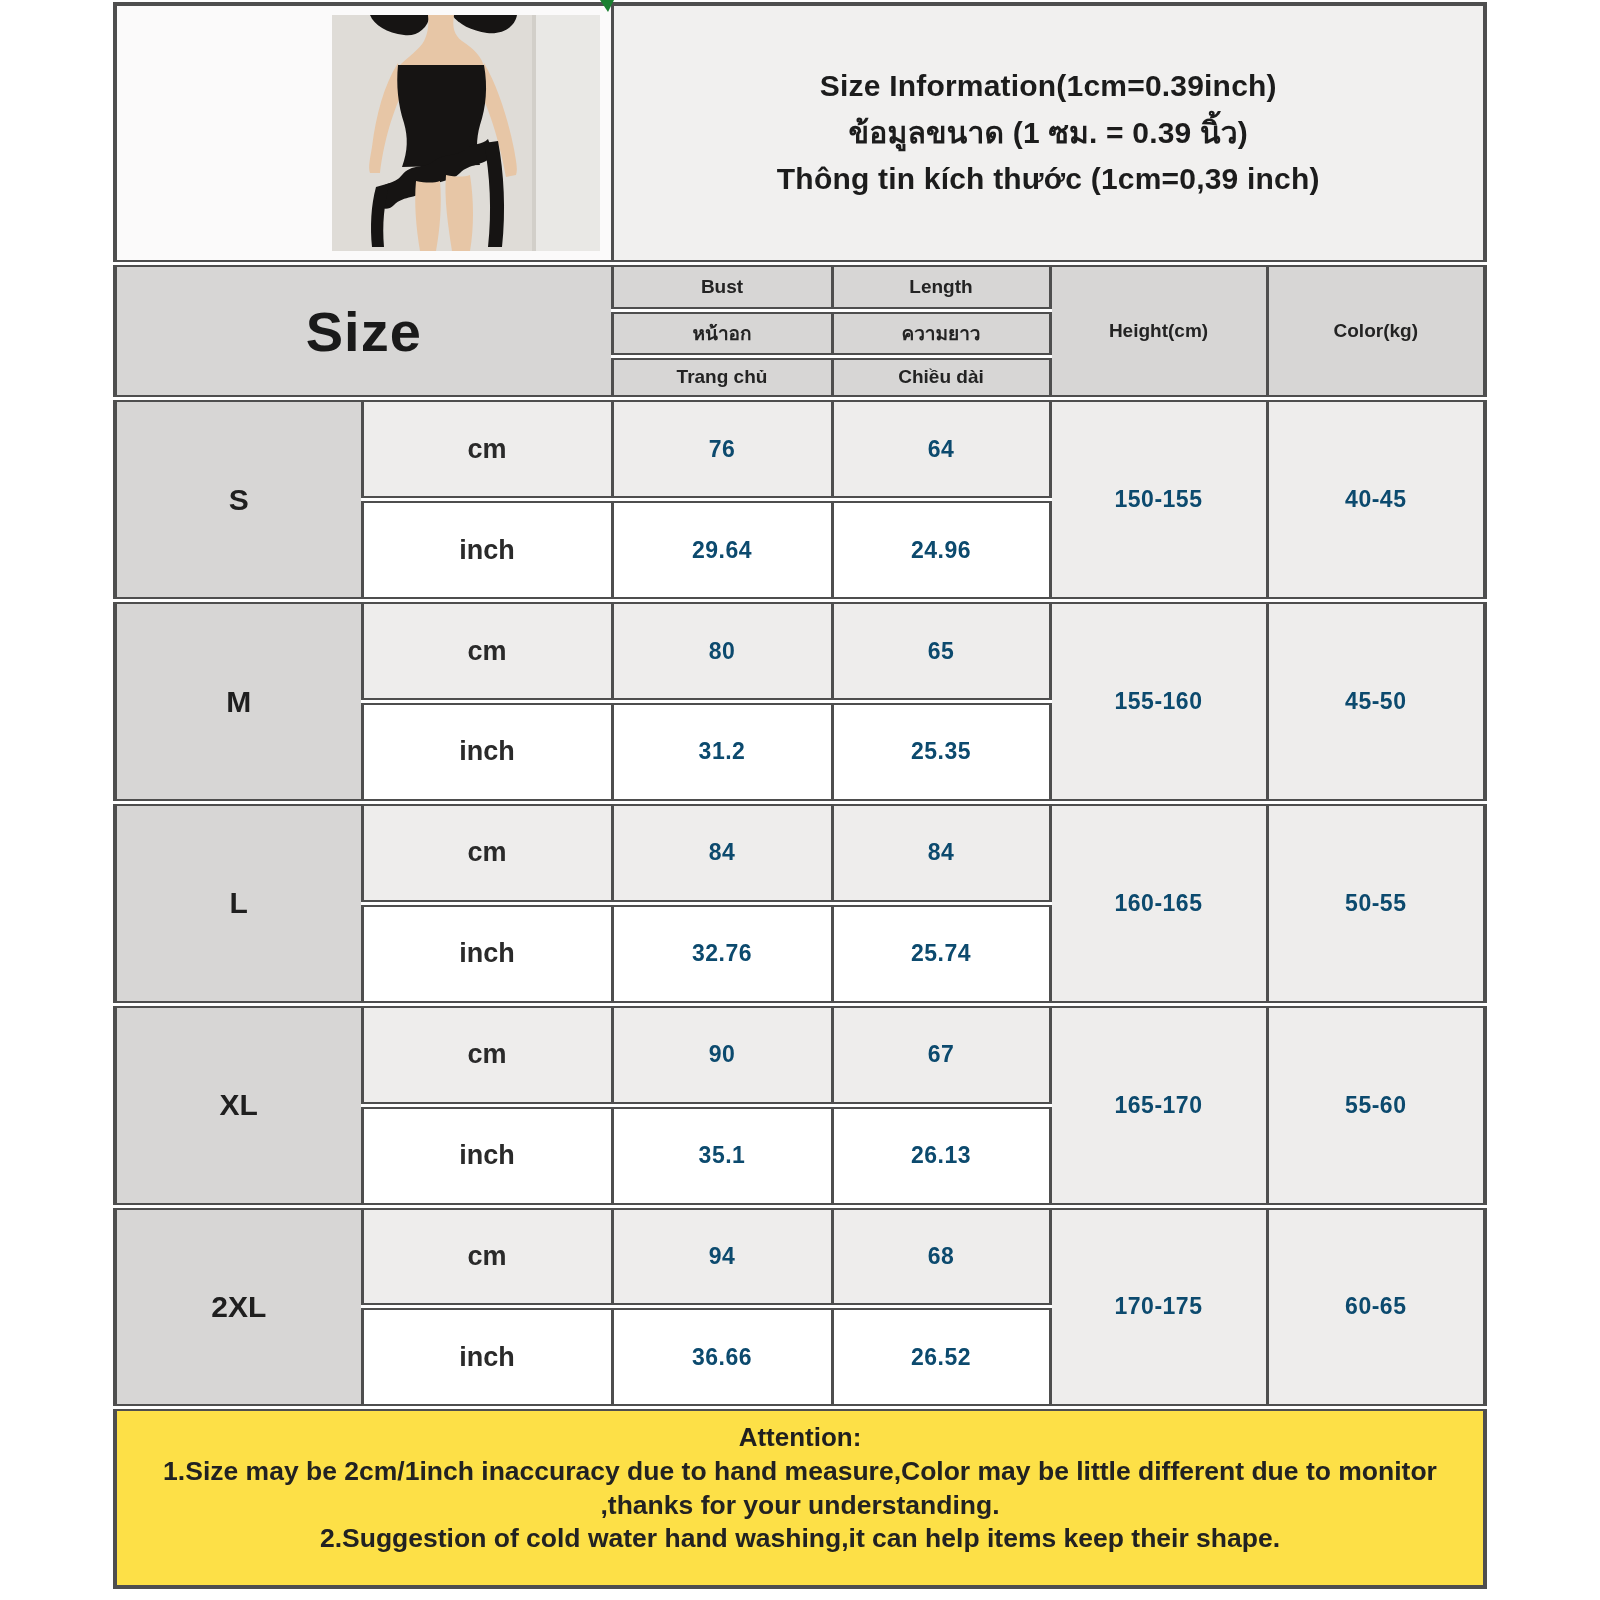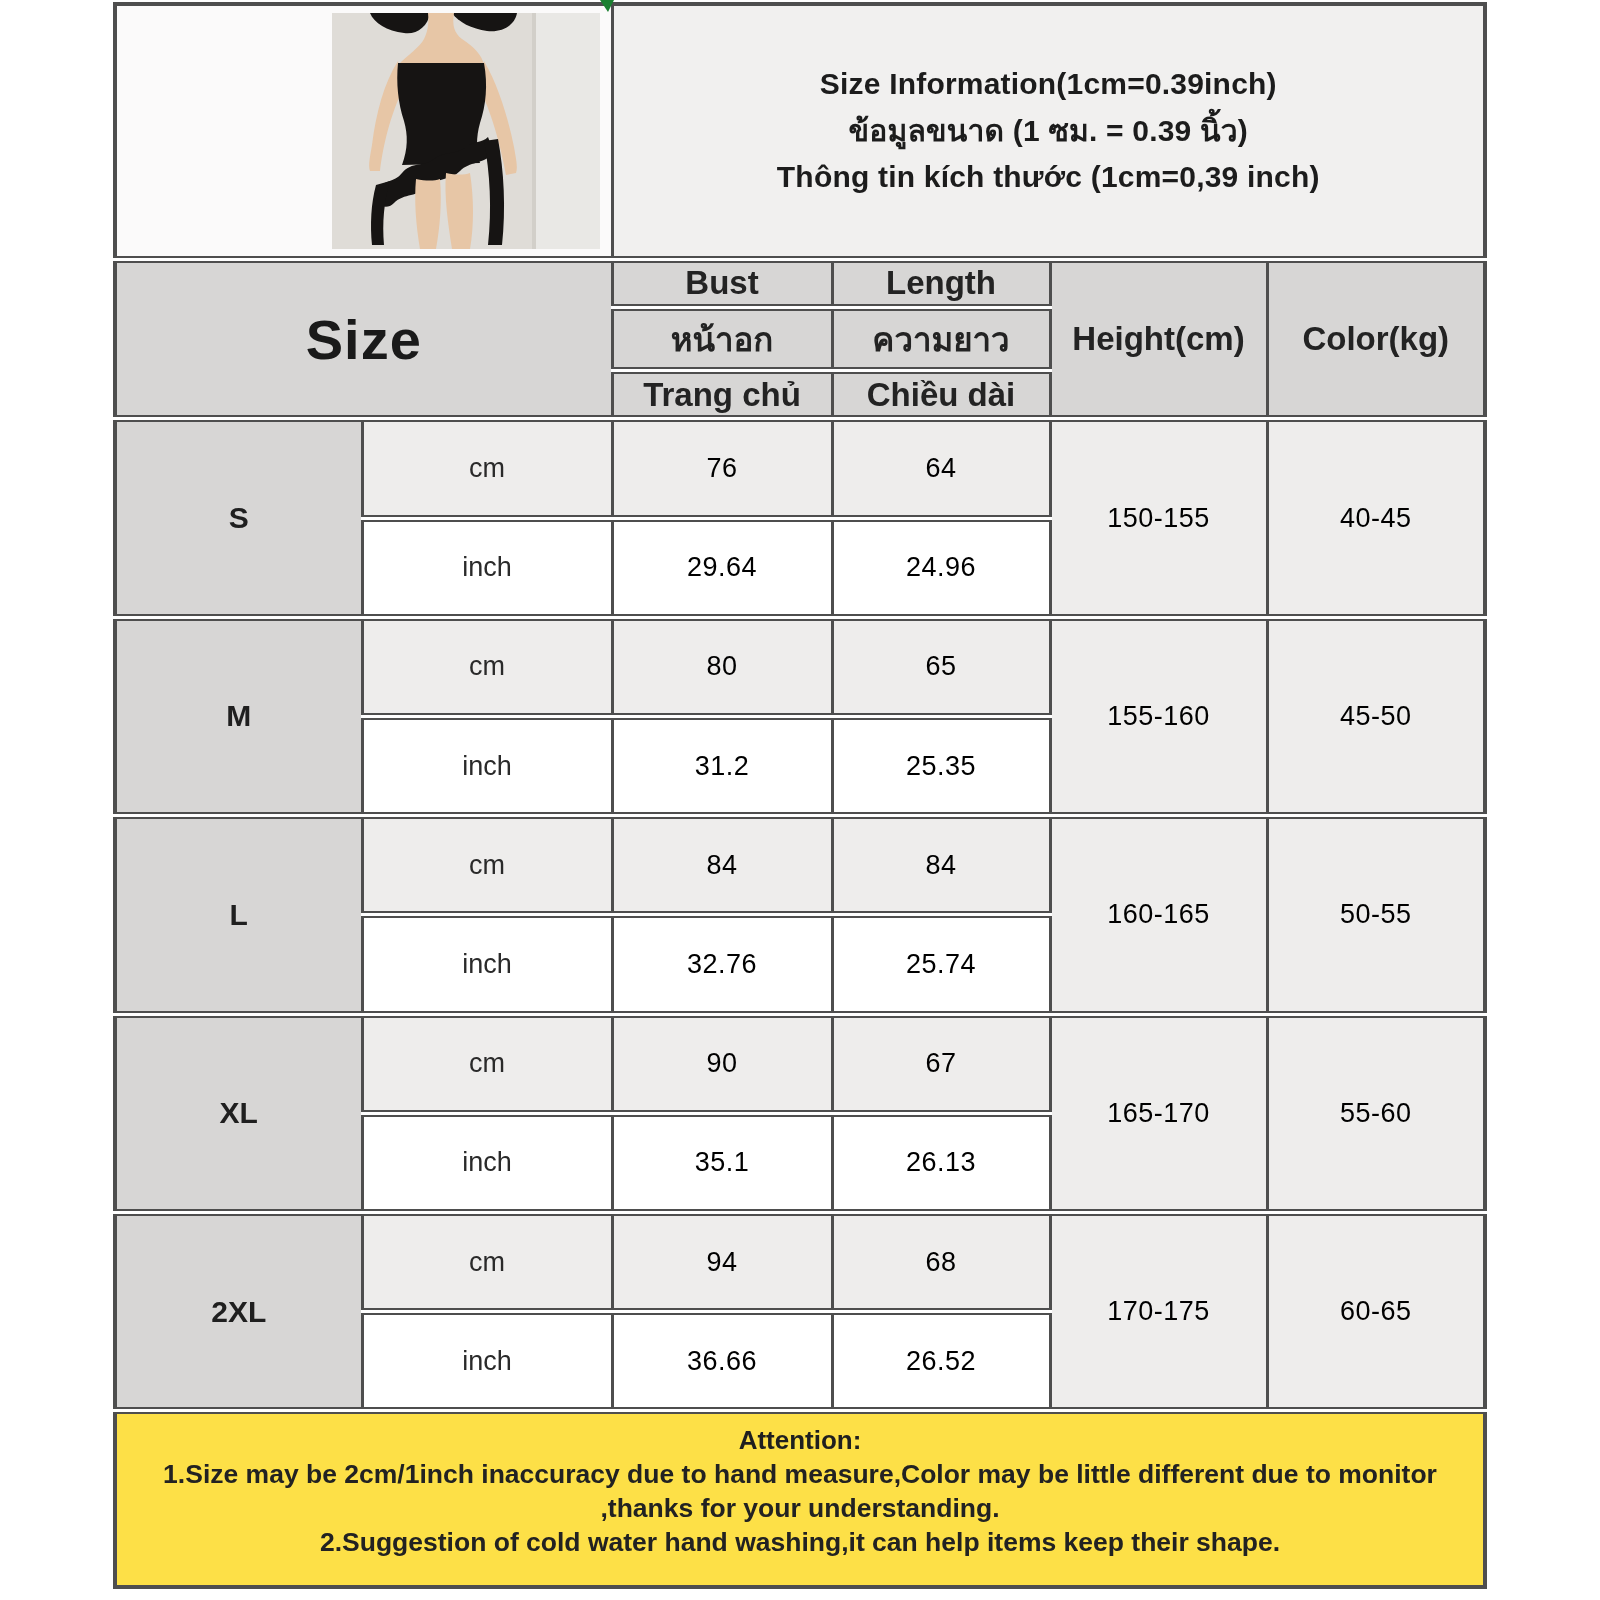--- a/index.html
+++ b/index.html
@@ -34,24 +34,24 @@
   
   .gray{background:#d7d6d5;}
   .lite{background:#eeedec;}
   .white{background:#ffffff;}
   .title-cell{background:#f1f0ef;}
   .img-cell{background:#fbfafa;}
 
   
   .title-cell{font-weight:bold;font-size:30px;line-height:1.55;color:#1c1c1c;letter-spacing:.2px;}
   .size-head{font-size:56px;font-weight:bold;color:#1a1a1a;letter-spacing:1px;}
-  .colhead{font-size:33px;font-weight:bold;color:#232323;margin-top:36px;}
+  .colhead{font-size:19px;font-weight:bold;color:#232323;margin-top:36px;}
   .sizecell{font-size:30px;font-weight:bold;color:#1f1f1f;}
-  .unit{font-size:27px;font-weight:normal;color:#2a2a2a;margin-left:20px;}
-  .num{font-size:27px;font-weight:400;color:#000000;letter-spacing:.5px;}
+  .unit{font-size:27px;font-weight:bold;color:#2a2a2a;margin-left:20px;}
+  .num{font-size:23px;font-weight:700;color:#0c4a6e;letter-spacing:.5px;}
 
   .img-cell .photo-wrap{display:flex;justify-content:flex-end;align-items:center;padding:3px 10px 3px 0;}
 
   .att-cell{background:#fde047;vertical-align:top;padding:10px 18px 0 18px;}
   .att-head{font-size:26px;font-weight:600;color:#1f1f1f;line-height:1.3;}
   .att-line{font-size:26.5px;font-weight:600;color:#222222;line-height:1.27;}
 
   .green-tip{
     position:absolute;left:600px;top:0;width:0;height:0;
     border-left:8px solid transparent;border-right:6px solid transparent;

